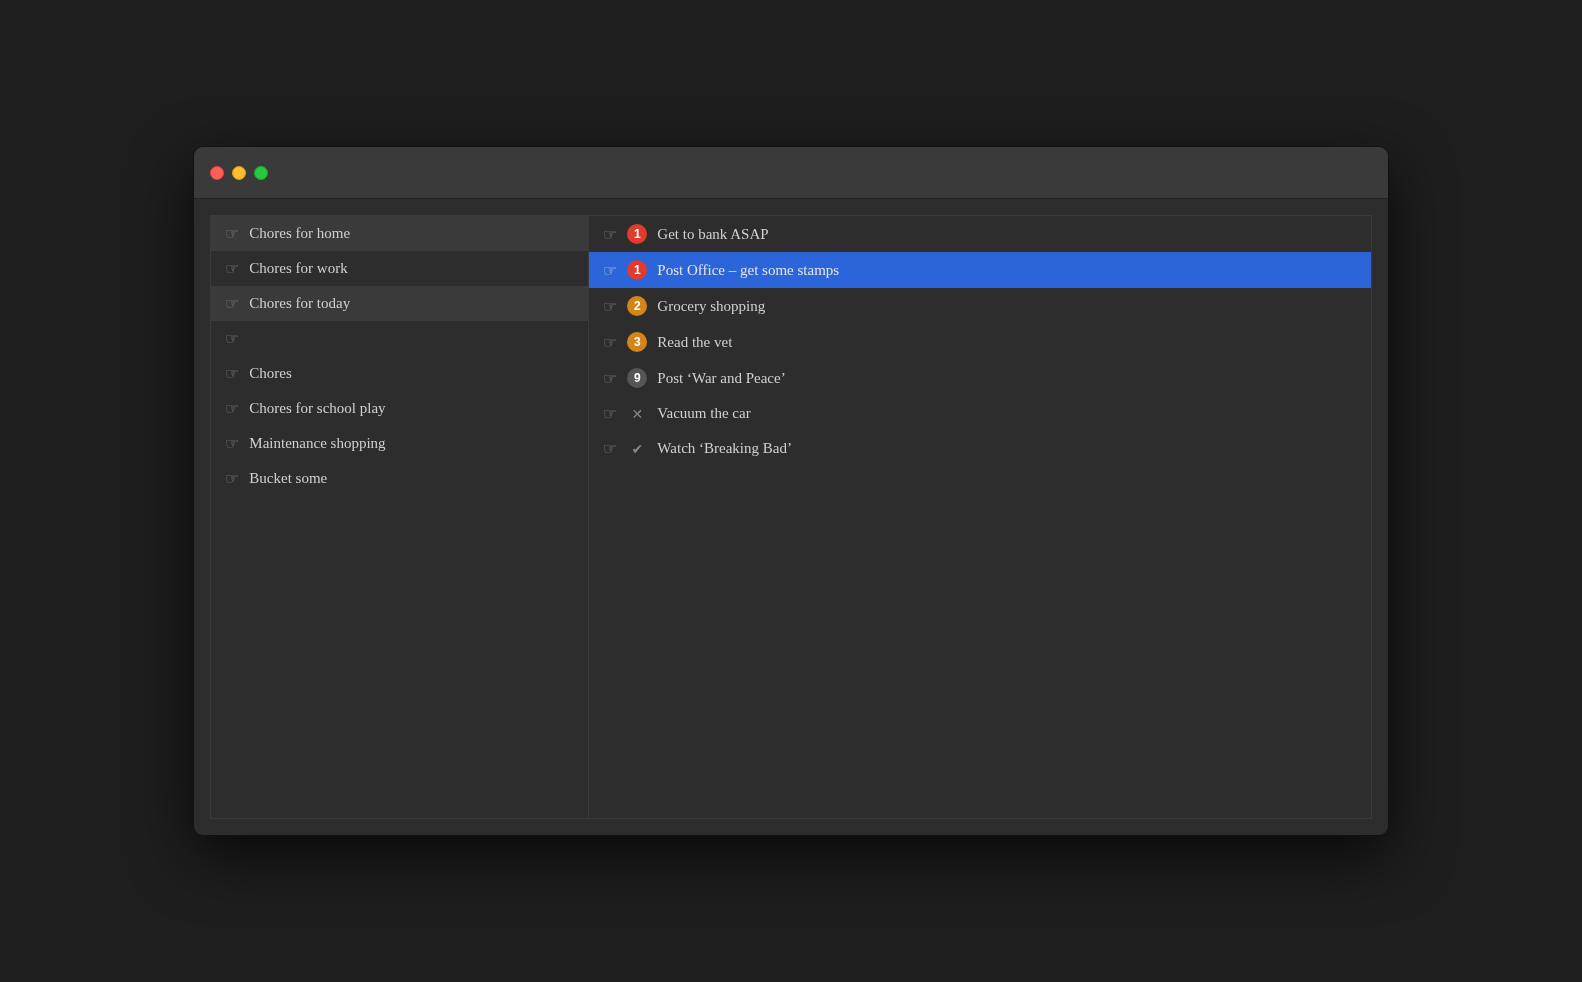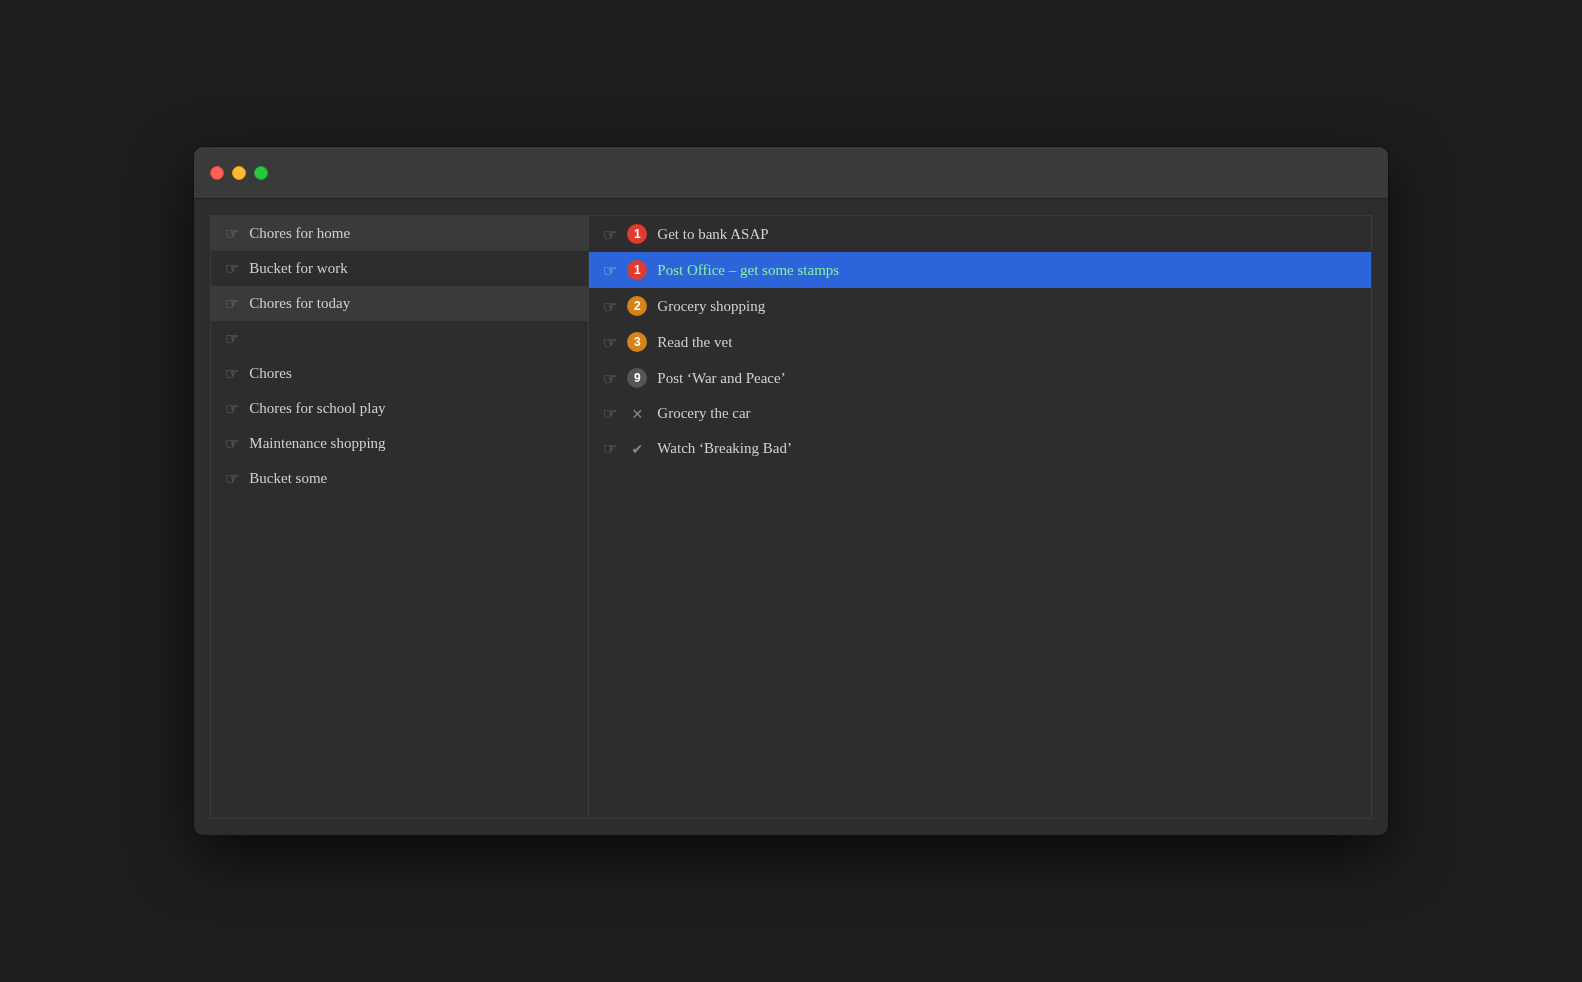--- a/index.html
+++ b/index.html
@@ -144,21 +144,21 @@
       width: 20px;
       text-align: center;
     }
 
     .item-text {
       font-size: 15px;
       font-family: Liberation Serif, serif;
     }
 
     .item-text.selected-text {
-      color: #86efac;
+      color: #e5e5e5;
       text-align: center;
     }
   </style>
 </head>
 <body>
 
 <div class="window">
   <div class="titlebar">
     <div class="traffic-lights">
       <div class="traffic-light tl-close"></div>
@@ -169,21 +169,21 @@
   </div>
 
   <div class="content">
     <div class="sidebar" id="sidebar-list">
     <div class="list-item highlighted">
           <span class="eye-icon">☞</span>
           <span class="item-text">Chores for home</span>
         </div>
         <div class="list-item">
           <span class="eye-icon">☞</span>
-          <span class="item-text">Bucket for work</span>
+          <span class="item-text">Chores for work</span>
         </div>
         <div class="list-item highlighted">
           <span class="eye-icon">☞</span>
           <span class="item-text">Chores for today</span>
         </div>
         <div class="list-item empty">
           <span class="eye-icon">☞</span>
         </div>
         <div class="list-item">
           <span class="eye-icon">☞</span>
@@ -224,21 +224,21 @@
           <span class="item-text">Read the vet</span>
         </div>
         <div class="list-item">
           <span class="eye-icon">☞</span>
           <span class="priority-badge priority-dark">9</span>
           <span class="item-text">Post ‘War and Peace’</span>
         </div>
         <div class="list-item">
           <span class="eye-icon">☞</span>
           <span class="status-icon">✕</span>
-          <span class="item-text">Grocery the car</span>
+          <span class="item-text">Vacuum the car</span>
         </div>
         <div class="list-item">
           <span class="eye-icon">☞</span>
           <span class="status-icon">✔</span>
           <span class="item-text">Watch ‘Breaking Bad’</span>
         </div>
       </div>
   </div>
 </div>
 

